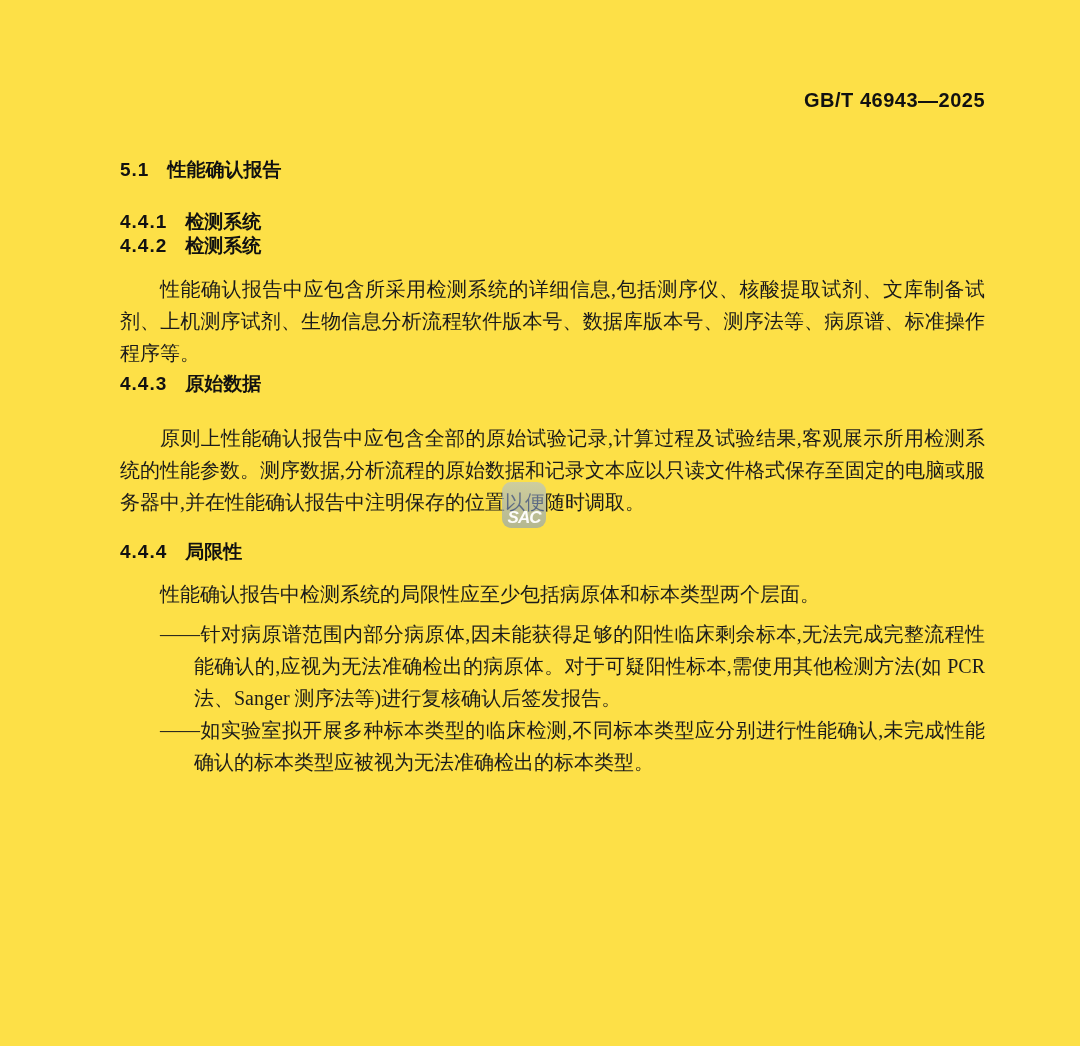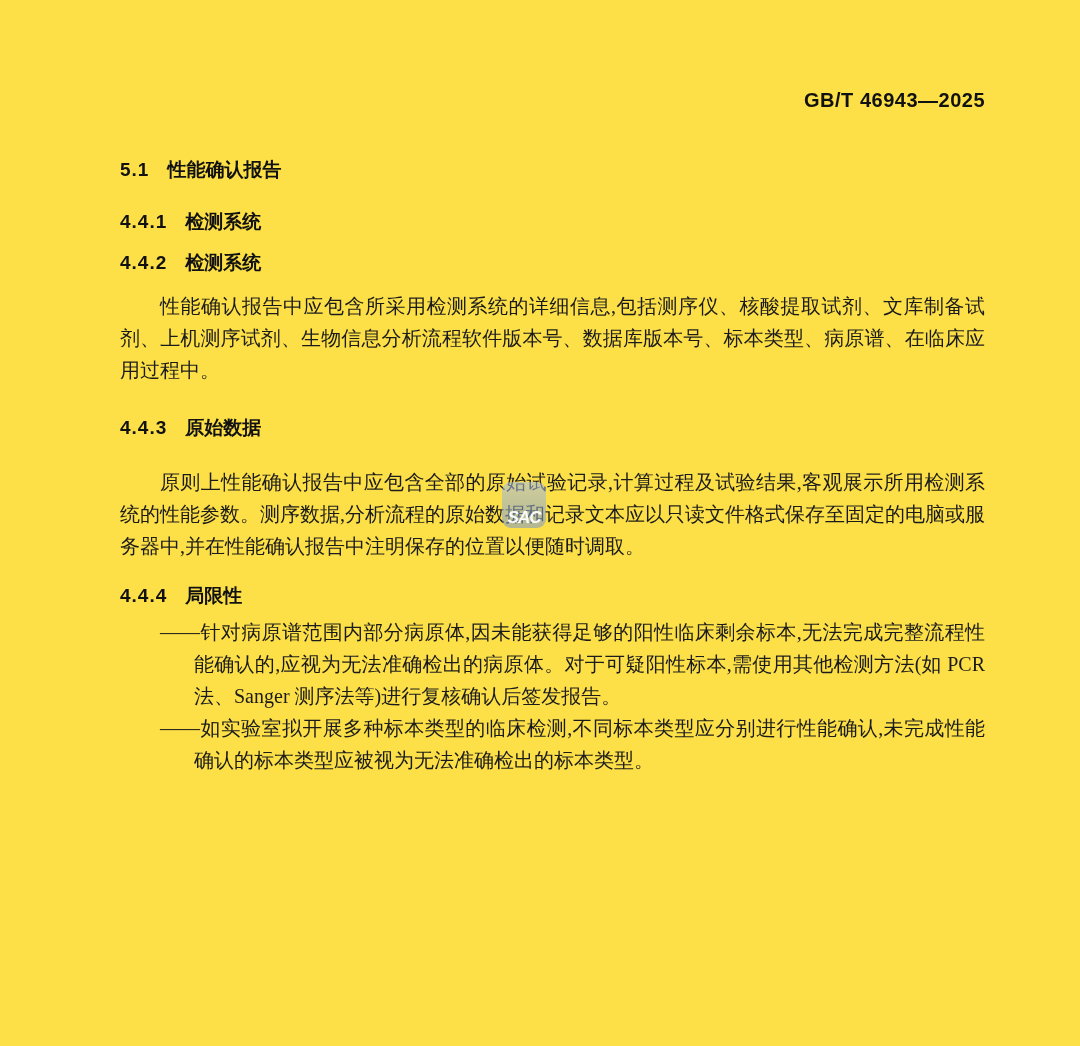--- a/index.html
+++ b/index.html
@@ -39,22 +39,22 @@
     line-height: 24px;
     color: #111111;
   }
   .sec-heading .sec-num {
     display: inline-block;
     margin-right: 18px;
     letter-spacing: 1px;
   }
   .h-top { margin-top: 46px; }
   .h-sub { margin-top: 28px; }
-  .h-442 { margin-top: 17px; }
-  .h-443 { margin-top: 30px; }
+  .h-442 { }
+  .h-443 { margin-top: 3px; }
   .h-444 { margin-top: 22px; }
   .para {
     font-size: 20px;
     line-height: 32px;
     text-align: justify;
     text-indent: 2em;
     margin: 0;
     color: #1b1b1b;
   }
   .p1 { margin-top: 13px; }
@@ -109,32 +109,33 @@
 
   <div class="sec-heading h-sub">
     <span class="sec-num">4.4.1</span><span>检测系统</span>
   </div>
 
 
   <div class="sec-heading h-442">
     <span class="sec-num">4.4.2</span><span>检测系统</span>
   </div>
 
-  <p class="para p3">性能确认报告中应包含所采用检测系统的详细信息,包括测序仪、核酸提取试剂、文库制备试剂、上机测序试剂、生物信息分析流程软件版本号、数据库版本号、标本类型、病原谱、在临床应用过程中。</p>
+  <p class="para p3">性能确认报告中应包含所采用检测系统的详细信息,包括测序仪、核酸提取试剂、文库制备试剂、上机测序试剂、生物信息分析流程软件版本号、数据库版本号、测序法等、病原谱、标准操作程序等。</p>
 
   <div class="sec-heading h-443">
     <span class="sec-num">4.4.3</span><span>原始数据</span>
   </div>
 
   <p class="para p4">原则上性能确认报告中应包含全部的原始试验记录,计算过程及试验结果,客观展示所用检测系统的性能参数。测序数据,分析流程的原始数据和记录文本应以只读文件格式保存至固定的电脑或服务器中,并在性能确认报告中注明保存的位置以便随时调取。</p>
 
   <div class="sec-heading h-444">
     <span class="sec-num">4.4.4</span><span>局限性</span>
   </div>
 
+  <p class="para p5">性能确认报告中检测系统的局限性应至少包括病原体和标本类型两个层面。</p>
 
   <div class="list-item li1">
     <span class="dash">——</span><span>针对病原谱范围内部分病原体,因未能获得足够的阳性临床剩余标本,无法完成完整流程性能确认的,应视为无法准确检出的病原体。对于可疑阳性标本,需使用其他检测方法(如 PCR 法、Sanger 测序法等)进行复核确认后签发报告。</span>
   </div>
 
   <div class="list-item">
     <span class="dash">——</span><span>如实验室拟开展多种标本类型的临床检测,不同标本类型应分别进行性能确认,未完成性能确认的标本类型应被视为无法准确检出的标本类型。</span>
   </div>
 
   <div class="watermark">

